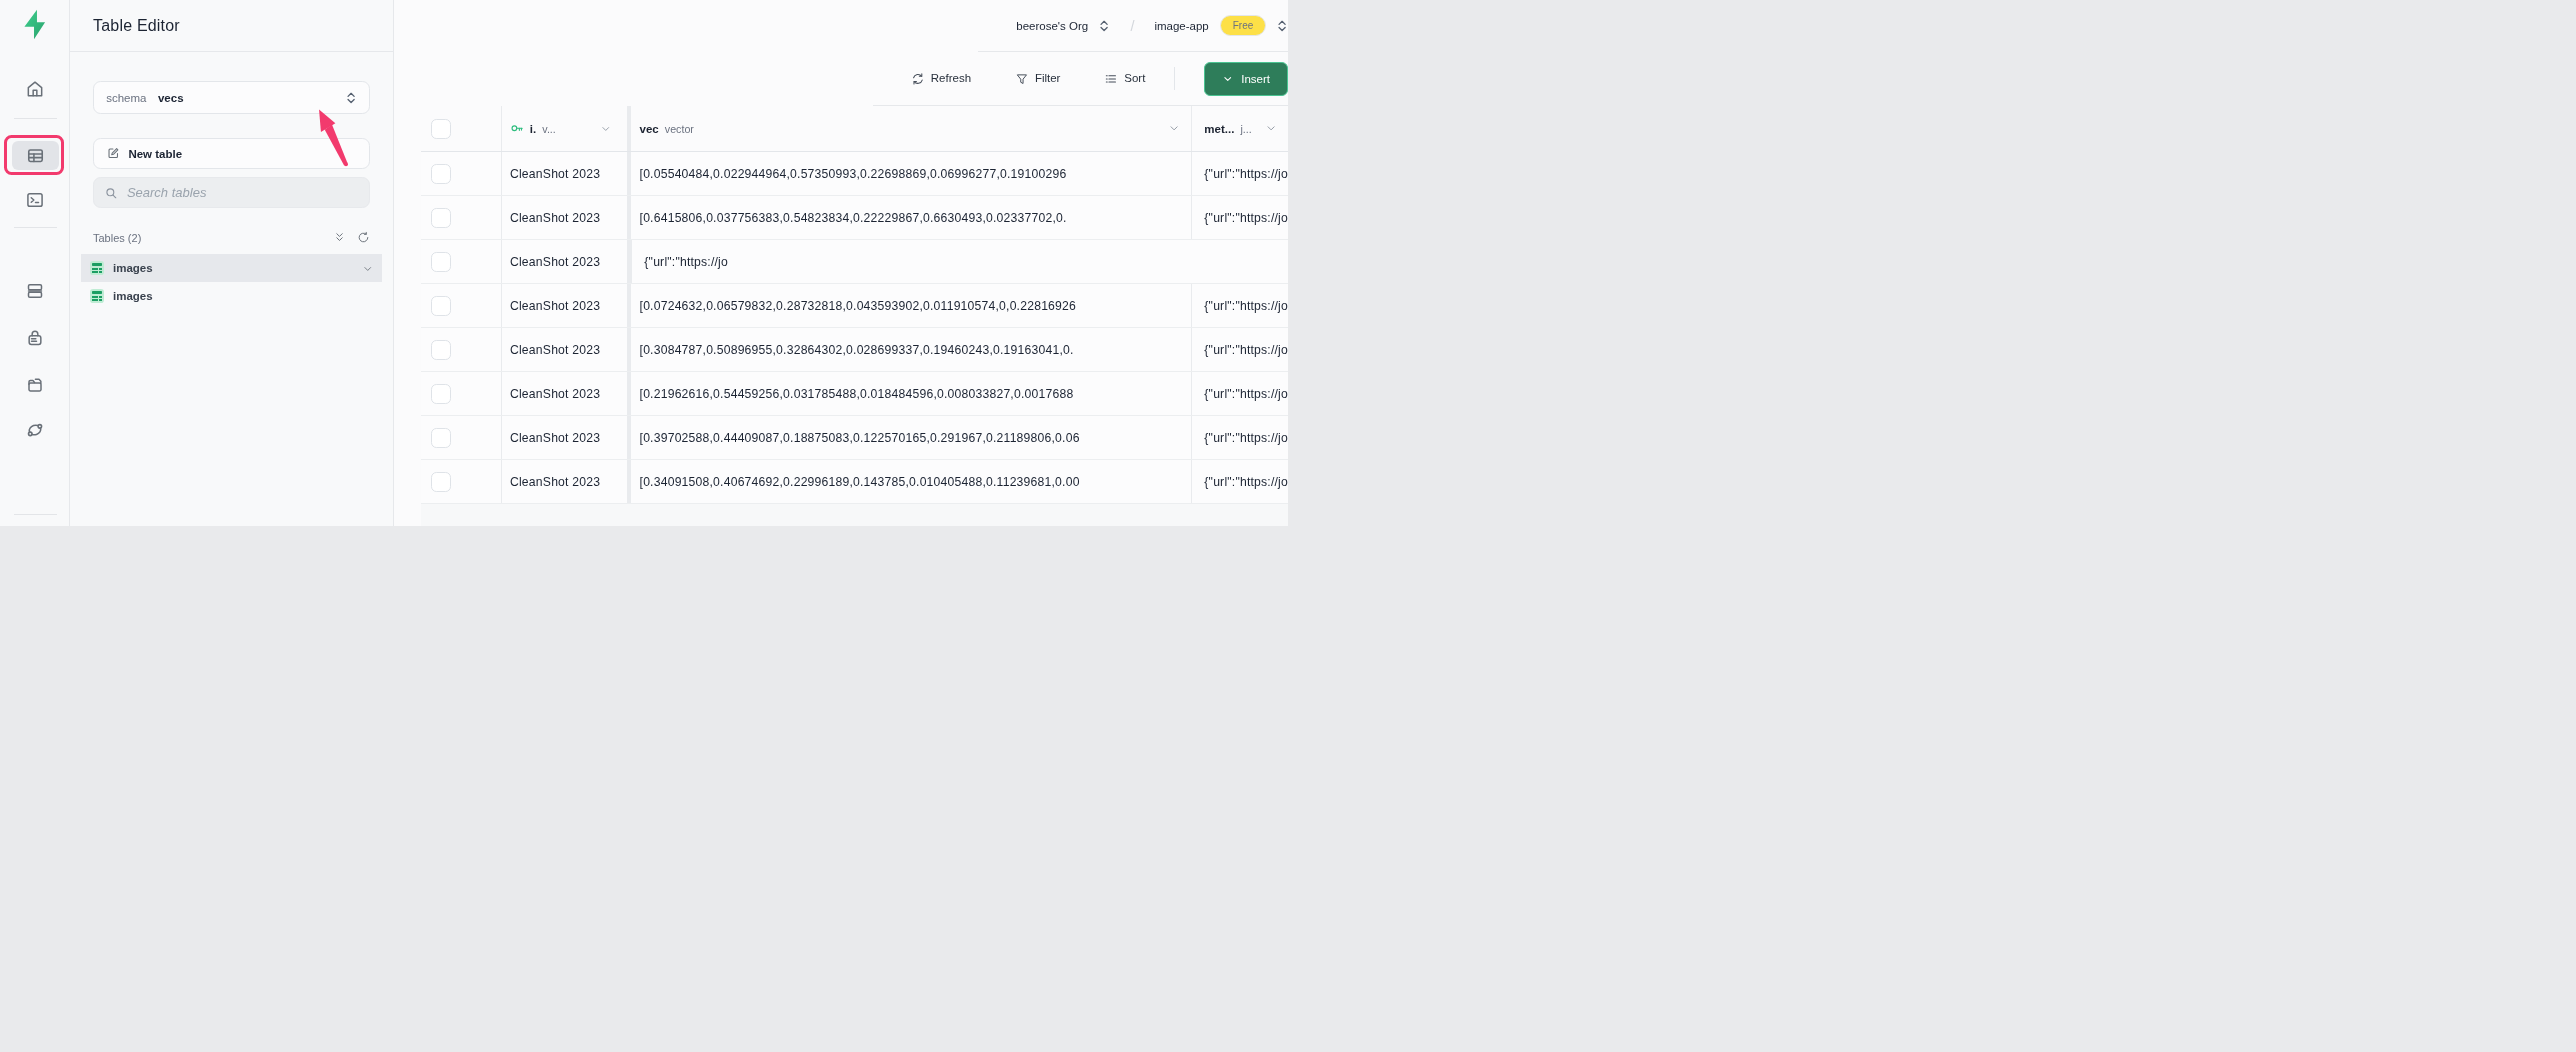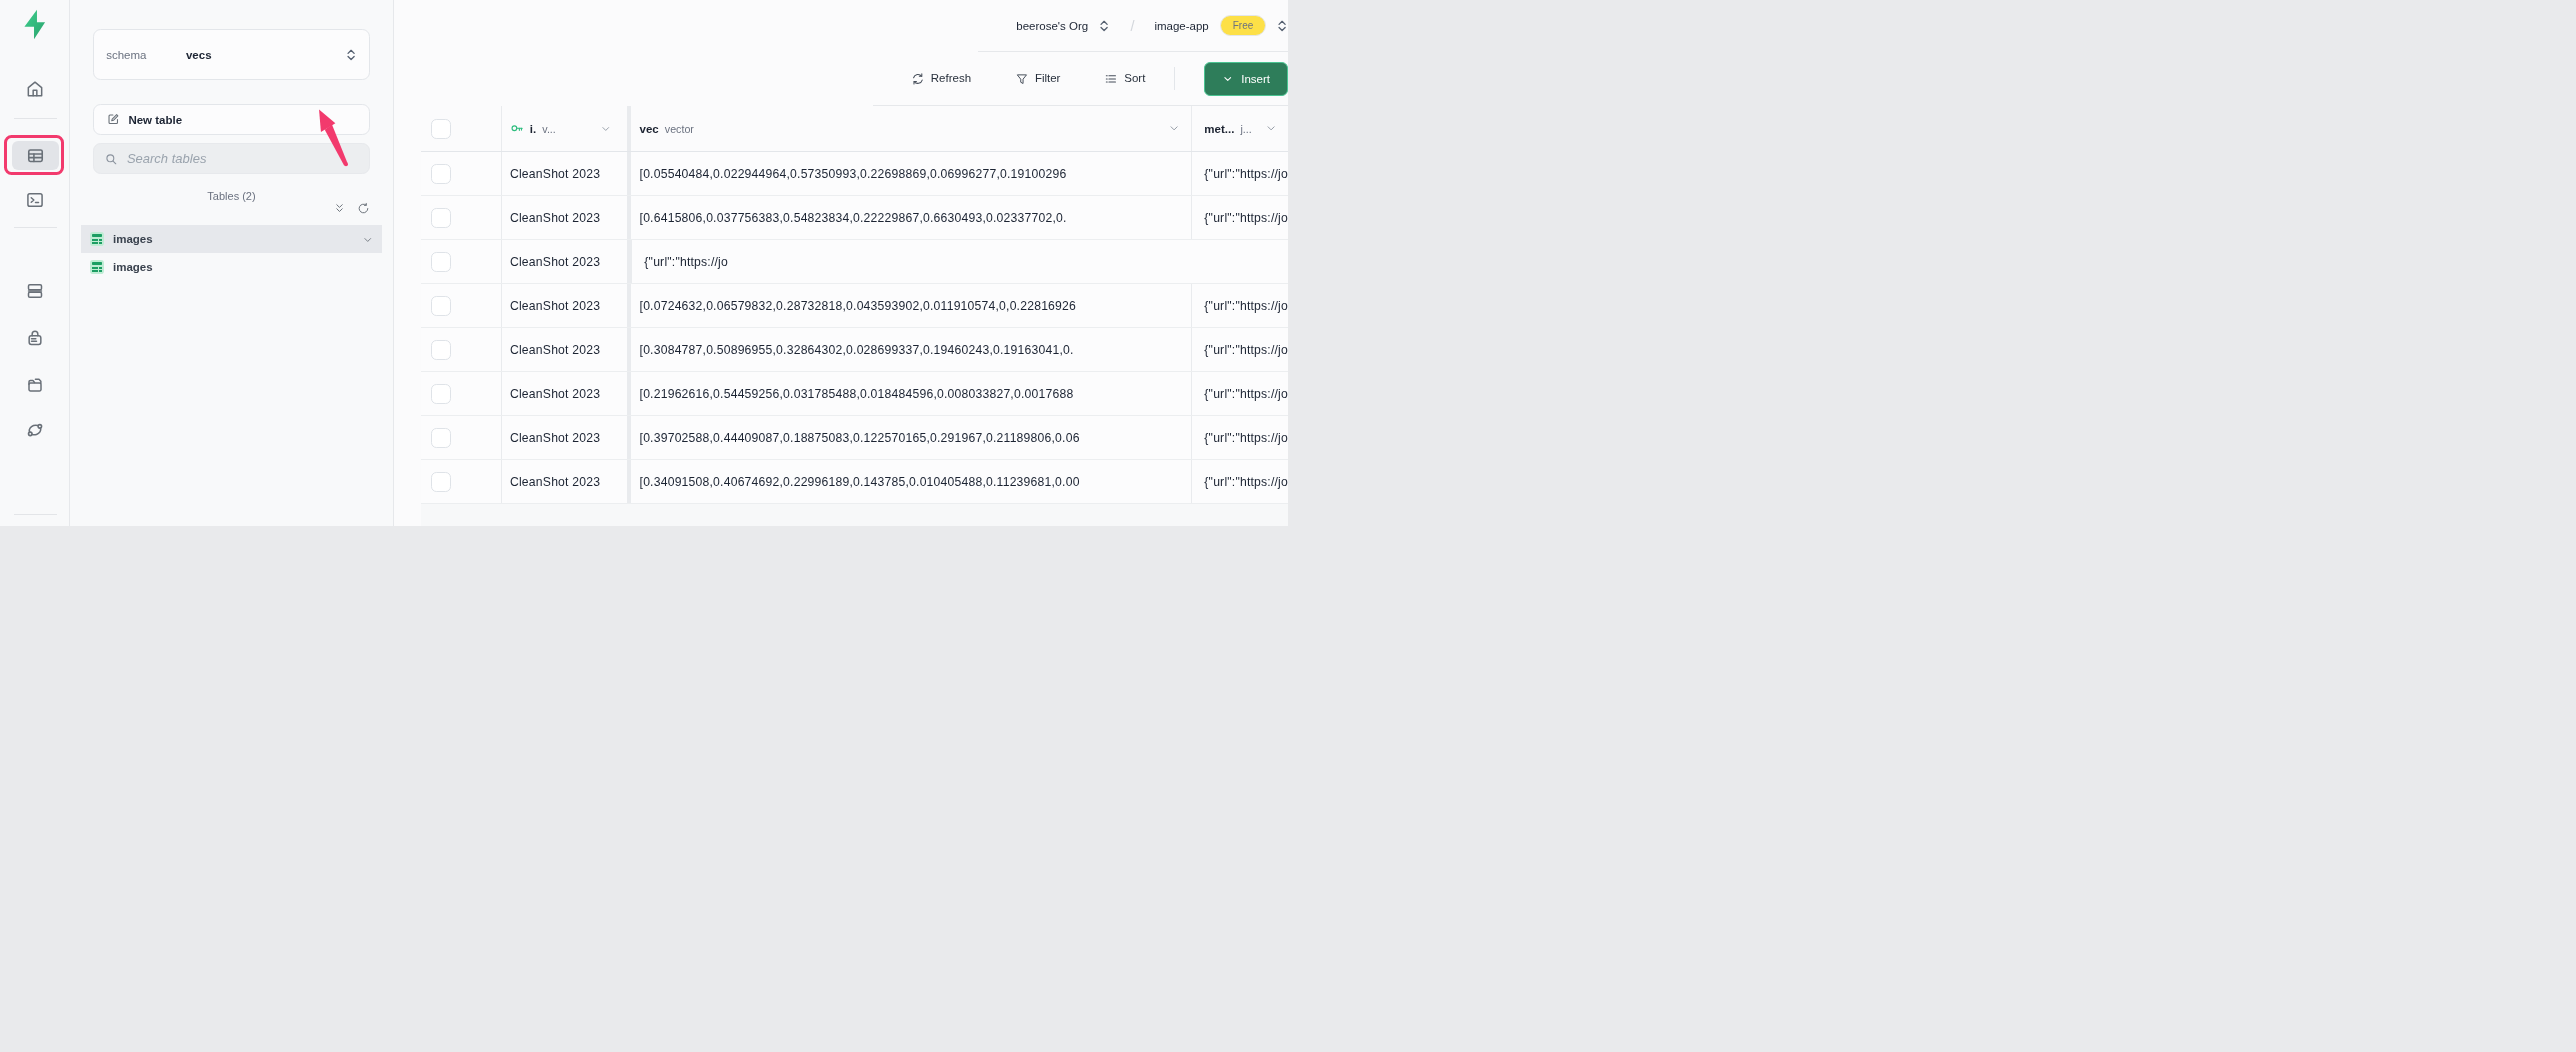--- a/index.html
+++ b/index.html
@@ -15,29 +15,29 @@
   .nav-btn { width:31px; height:31px; border-radius:6.1px; display:flex; align-items:center; justify-content:center; }
   .nav-btn svg { stroke:#697078; }
   .nav-btn.active { background:#e2e4e8; width:47px; height:29px; }
   .annot-rect { position:absolute; left:3.8px; top:135px; width:60px; height:40px; border:3.8px solid #f23a6d; border-radius:7.6px; pointer-events:none; z-index:5; }
 
   
   .side { width:324px; flex:0 0 324px; background:#f8f9fa; border-right:0.8px solid #e6e8eb; position:relative; }
   .side-header { height:52px; border-bottom:0.8px solid #e6e8eb; display:flex; align-items:center; padding-left:23px; }
   .side-title { font-size:16px; color:#1c2433; font-weight:500; letter-spacing:0.2px; }
   .side-body { padding:0 23px; }
-  .schema-box { margin-top:29px; height:51px; background:#fcfcfd; border:0.8px solid #e3e6ea; border-radius:7.6px; display:flex; align-items:center; padding:0 12.2px;gap:28px; }
+  .schema-box { margin-top:29px; height:33px; background:#fcfcfd; border:0.8px solid #e3e6ea; border-radius:7.6px; display:flex; align-items:center; padding:0 12.2px; }
   .schema-label { color:#6b7280; font-size:11.5px; }
   .schema-value { color:#1c2433; font-size:11.5px; font-weight:600; margin-left:11.5px; }
   .schema-box .chev { margin-left:auto; }
   .newtable-btn { margin-top:24px; height:31px; background:#fcfcfd; border:0.8px solid #e3e6ea; border-radius:7.6px; display:flex; align-items:center; gap:8.4px; padding:0 11.5px; }
   .newtable-label { color:#1c2433; font-size:11.5px; font-weight:600; }
   .search-box { margin-top:8.4px; height:31px; background:#eceef0; border:0.8px solid #e7e9ec; border-radius:7.6px; display:flex; align-items:center; gap:8.4px; padding:0 10px; }
   .search-ph { color:#9aa3ad; font-size:13px;font-style:italic; }
-  .tables-head { margin-top:16px; display:flex; align-items:center;flex-direction:column; }
+  .tables-head { margin-top:23px; display:flex; align-items:center; }
   .tables-title { color:#6b7280; font-size:11px; }
   .tables-head .acts { margin-left:auto; display:flex; gap:10.7px; }
   .tbl-list { margin-top:10px; margin-left:-12.2px; margin-right:-12.2px; }
   .tbl-item { height:28px; border-radius:0; display:flex; align-items:center; gap:9.2px; padding:0 9.2px; }
   .tbl-item.selected { background:#e6e8ec; }
   .tbl-item .lbl { color:#3a424e; font-size:11.5px; font-weight:600; }
   .tbl-item .chev { margin-left:auto; }
   .tbl-ico { width:13.8px; height:13.8px; border-radius:3.1px; background:#bfecd4; position:relative; overflow:hidden; flex:0 0 13.8px; }
   .tbl-ico i { position:absolute; background:#1c9e63; }
   .tbl-ico .t { left:1.5px; right:1.5px; top:1.5px; height:3.1px; border-radius:0.8px; }
@@ -188,20 +188,23 @@
     <div class="rail-divider" style="top:514px"></div>
   </nav>
 
   <svg class="annot-arrow" width="66" height="76" viewBox="0 0 86 100">
     <polygon points="22,10 43.5,28 24.5,39.5" fill="#f23a6d"></polygon>
     <polygon points="39,29.5 59.5,80.5 55,83.5 29.5,36.5" fill="#f23a6d"></polygon>
     <circle cx="57.5" cy="82" r="2.6" fill="#f23a6d"></circle>
   </svg>
 
   <aside class="side">
+    <div class="side-header">
+      <span class="side-title">Table Editor</span>
+    </div>
     <div class="side-body">
       <div class="schema-box">
         <span class="schema-label">schema</span>
         <span class="schema-value">vecs</span>
         <span class="chev">
           <svg width="12.2" height="13.8" viewBox="0 0 16 18" fill="none" stroke="#556070" stroke-width="1.7" stroke-linecap="round" stroke-linejoin="round">
             <polyline points="4,7 8,3 12,7"></polyline>
               <polyline points="4,11 8,15 12,11"></polyline>
           </svg>
           </span>

